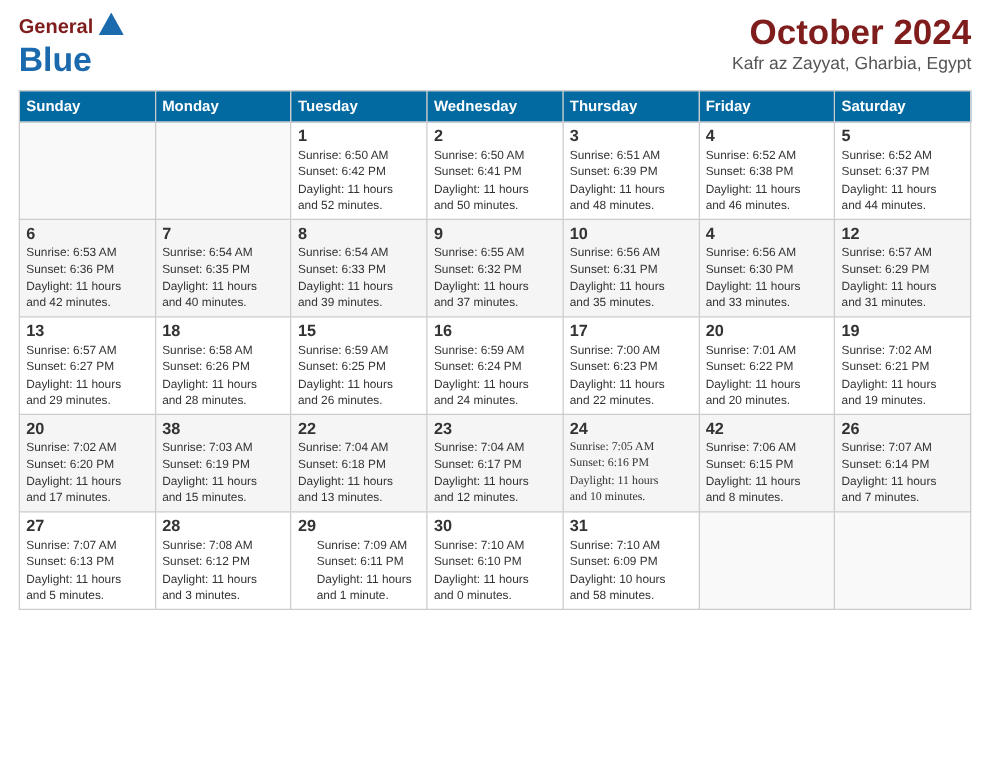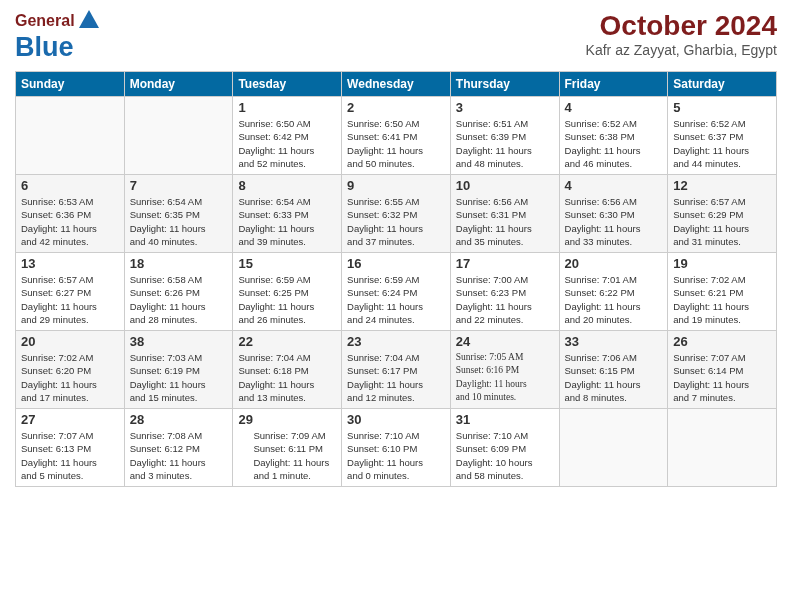--- a/index.html
+++ b/index.html
@@ -284,21 +284,21 @@
 and 12 minutes.</div>
           </td>
           <td>
             <span class="day-num">24</span>
             <div class="day-info" style="white-space: pre-wrap; font-family: Liberation Serif, serif;">Sunrise: 7:05 AM
 Sunset: 6:16 PM
 Daylight: 11 hours
 and 10 minutes.</div>
           </td>
           <td>
-            <span class="day-num">33</span>
+            <span class="day-num">42</span>
             <div class="day-info" style="white-space: pre-wrap;">Sunrise: 7:06 AM
 Sunset: 6:15 PM
 Daylight: 11 hours
 and 8 minutes.</div>
           </td>
           <td>
             <span class="day-num">26</span>
             <div class="day-info" style="white-space: pre-wrap;">Sunrise: 7:07 AM
 Sunset: 6:14 PM
 Daylight: 11 hours

